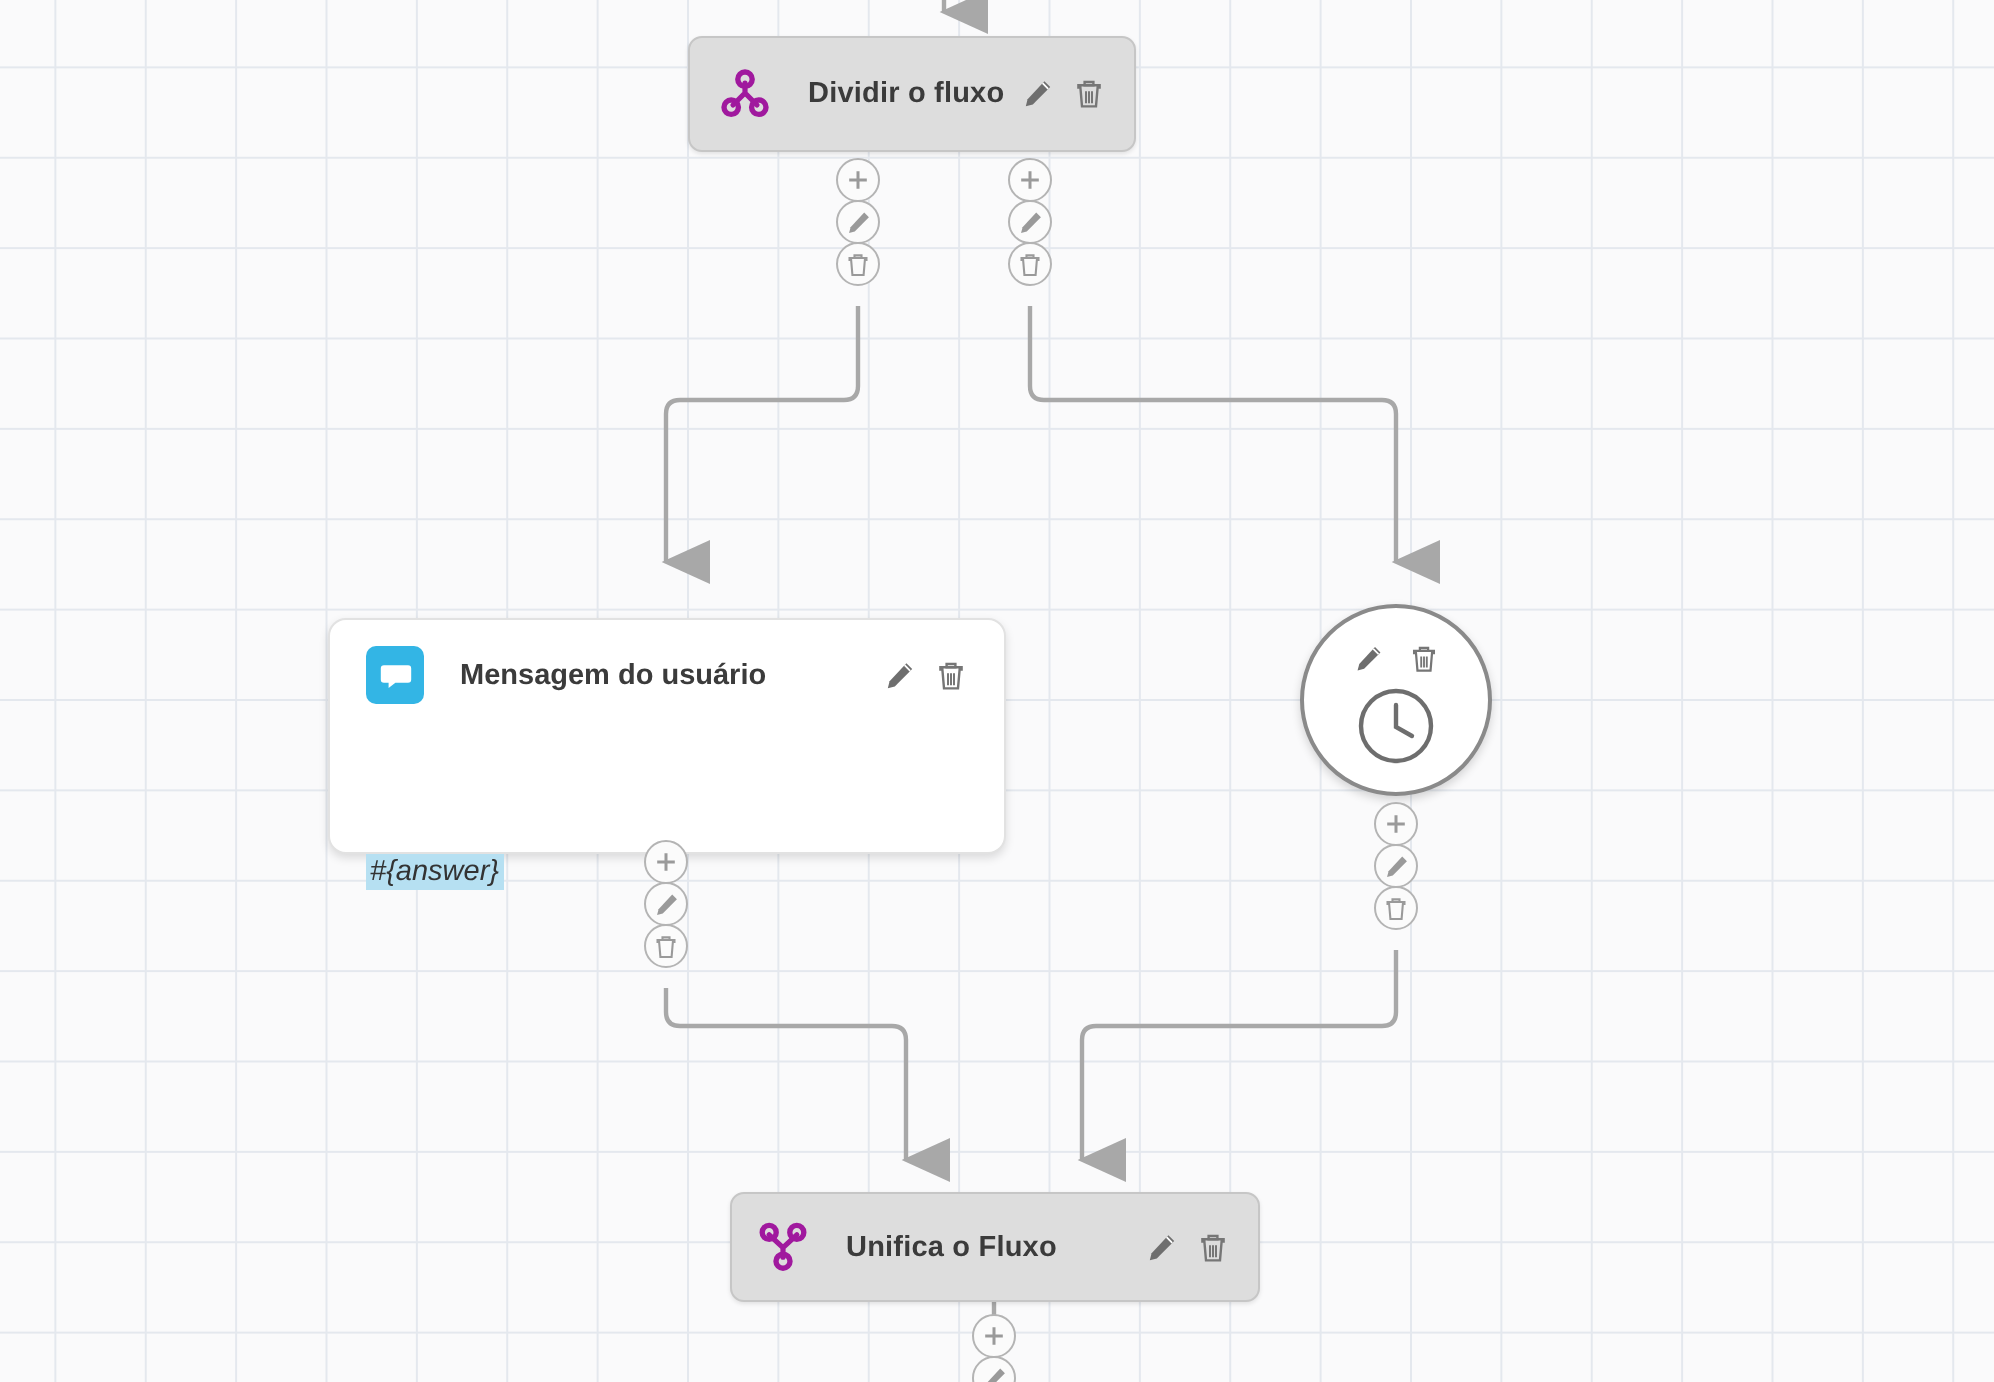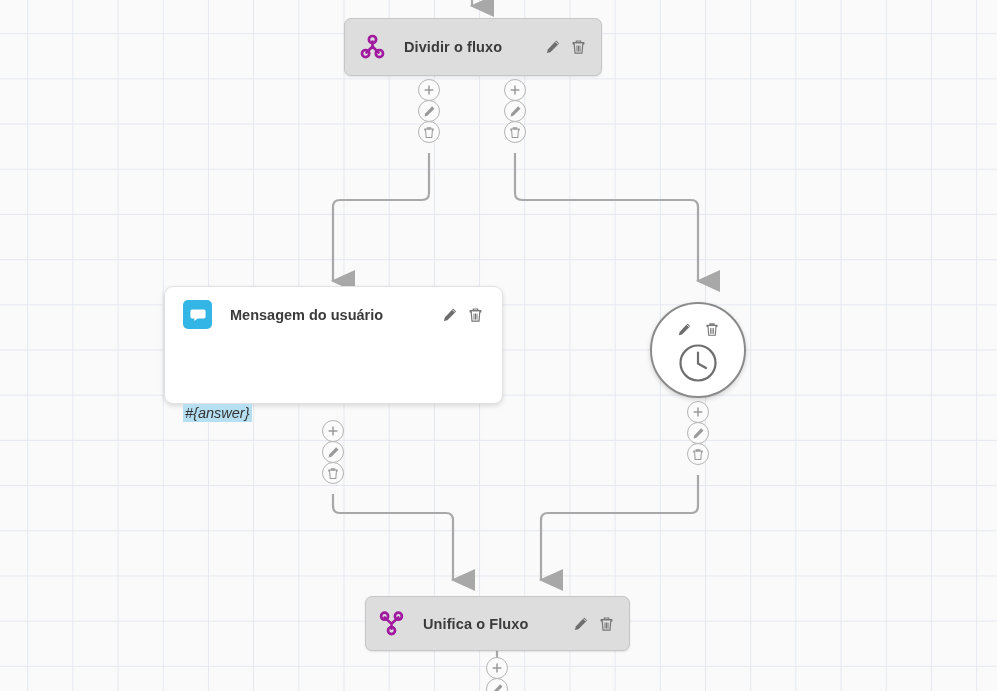--- a/index.html
+++ b/index.html
@@ -186,21 +186,21 @@
 
     <path d="M 515 153 L 515 193 Q 515 200 522 200 L 691 200 Q 698 200 698 207 L 698 281" stroke="#a8a8a8" stroke-width="2.2" fill="none" stroke-linejoin="round" marker-end="url(#arrow)"></path>
 
     <path d="M 333 494 L 333 506 Q 333 513 340 513 L 446 513 Q 453 513 453 520 L 453 580" stroke="#a8a8a8" stroke-width="2.2" fill="none" stroke-linejoin="round" marker-end="url(#arrow)"></path>
 
     <path d="M 698 475 L 698 506 Q 698 513 691 513 L 548 513 Q 541 513 541 520 L 541 580" stroke="#a8a8a8" stroke-width="2.2" fill="none" stroke-linejoin="round" marker-end="url(#arrow)"></path>
 
     <path d="M 497 648 L 497 658" stroke="#a8a8a8" stroke-width="2.2" fill="none"></path>
   </svg>
 
-  <div class="node gray-node" style="left:344px; top:18px; width:258px; height:58px;">
+  <div class="node gray-node" style="left:344px; top:18px; width:224px; height:58px;">
     <span class="node-icon">
       <svg width="27" height="27" viewBox="0 0 27 27">
         <path d="M13.5 7.5 L13.5 12.5 M13.5 12.5 L7.5 18.5 M13.5 12.5 L19.5 18.5" stroke="#a0199e" stroke-width="2.6" fill="none" stroke-linecap="round"></path>
         <circle cx="13.5" cy="5.6" r="3.6" fill="none" stroke="#a0199e" stroke-width="2.7"></circle>
         <circle cx="6.6" cy="19.6" r="3.6" fill="none" stroke="#a0199e" stroke-width="2.7"></circle>
         <circle cx="20.4" cy="19.6" r="3.6" fill="none" stroke="#a0199e" stroke-width="2.7"></circle>
       </svg>
     </span>
     <span class="title-gap"></span>
     <span class="node-title">Dividir o fluxo</span>
@@ -253,21 +253,21 @@
       </svg>
     </span>
     <span class="port-btn">
       <svg width="12" height="13" viewBox="0 0 15 16">
         <path d="M2.2 3.6 h10.6 v1.2 h-1 l-0.8 9.4 h-7 l-0.8 -9.4 h-1 z" fill="none" stroke="#9a9a9a" stroke-width="1.3"></path>
         <path d="M5.3 2 h4.4 v1.6 h-4.4 z" fill="none" stroke="#9a9a9a" stroke-width="1.3"></path>
       </svg>
     </span>
   </div>
 
-  <div class="node card-node" style="left:164px; top:286px; width:339px; height:118px;gap:31px;">
+  <div class="node card-node" style="left:164px; top:309px; width:339px; height:118px;gap:31px;">
     <div class="card-head">
       <span class="msg-icon-box">
         <svg width="18" height="18" viewBox="0 0 18 18">
           <path d="M3 3.6 h12 a1.6 1.6 0 0 1 1.6 1.6 v5.6 a1.6 1.6 0 0 1 -1.6 1.6
                    h-6.3 l-3.4 2.6 v-2.6 h-2.3 a1.6 1.6 0 0 1 -1.6 -1.6
                    v-5.6 a1.6 1.6 0 0 1 1.6 -1.6 z" fill="#ffffff"></path>
         </svg>
       </span>
       <span class="title-gap"></span>
       <span class="node-title">Mensagem do usuário</span>

